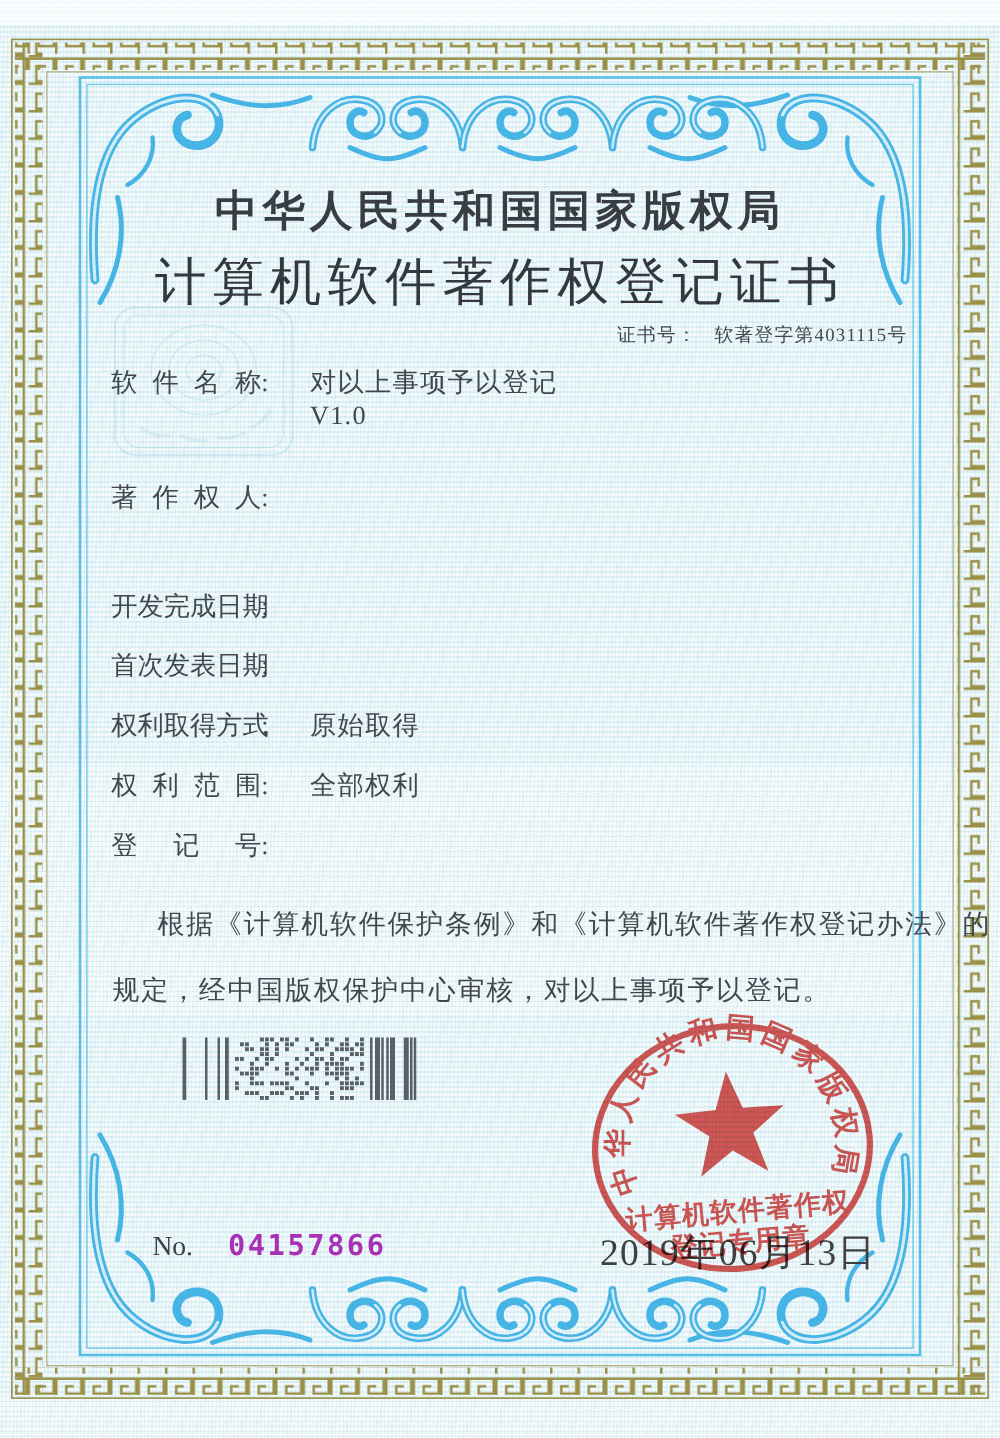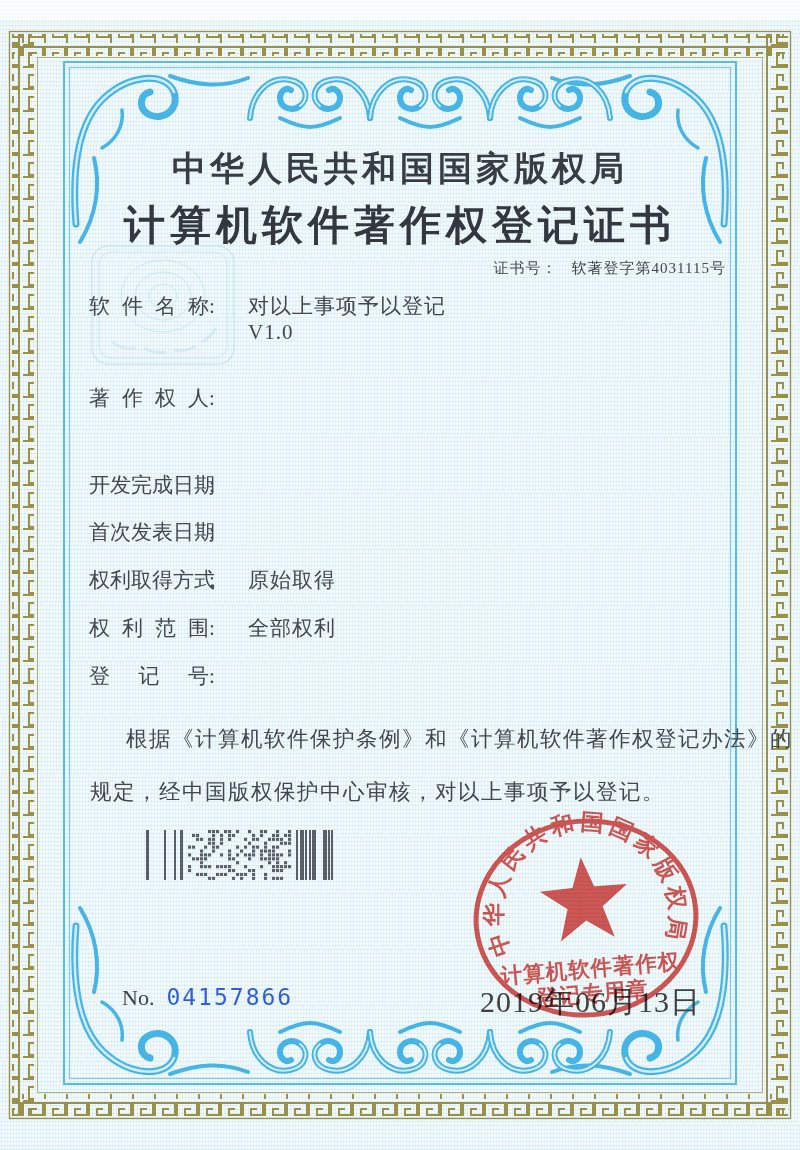--- a/index.html
+++ b/index.html
@@ -15,36 +15,36 @@
       repeating-linear-gradient(0deg, rgba(133,203,222,.20) 0 1px, rgba(255,255,255,0) 1px 4px);
   }
   .whitestrip{position:absolute;top:0;left:0;right:0;height:20px;background:rgba(255,255,255,.65)}
   svg.layer{position:absolute;left:0;top:0}
   .title{
     position:absolute;top:146px;left:0;width:100%;text-align:center;
     font-size:34px;font-weight:700;letter-spacing:4px;color:#383d43;
   }
   .subtitle{
     position:absolute;top:198px;left:0;width:100%;text-align:center;
-    font-size:41px;font-weight:700;letter-spacing:5px;color:#33383e;
+    font-size:41px;font-weight:400;letter-spacing:5px;color:#33383e;
   }
   .certno{
     position:absolute;top:259px;right:74px;font-size:15px;color:#41474d;letter-spacing:1px;
   }
   .certno .num{margin-left:14px}
   .row{position:absolute;left:89px;width:660px;font-size:21px;color:#41474d;height:30px;white-space:nowrap}
   .lbl-text{display:inline-block;width:120px;text-align:justify;text-align-last:justify}
   .val{position:absolute;left:159px;top:0;letter-spacing:1px}
   .stmt{position:absolute;left:90px;width:648px;font-size:21.5px;color:#41474d;letter-spacing:1.5px;white-space:nowrap}
   .stmt1{top:724px;padding-left:36px}
   .stmt2{top:777px}
   .serial{position:absolute;left:122px;top:984px;font-size:22px;color:#3c4146;white-space:nowrap}
   .serial .no-num{
-    font-family:"DejaVu Sans Mono",monospace;color:#1d4ed8;opacity:.9;
-    letter-spacing:2px;margin-left:12px;font-size:23px;
+    font-family:"DejaVu Sans Mono",monospace;color:#a21caf;opacity:.9;
+    letter-spacing:2px;margin-left:28px;font-size:23px;font-weight:bold;
   }
   .issue-date{position:absolute;left:480px;top:982px;font-size:30px;color:#404040;letter-spacing:1px;white-space:nowrap}
   #seal-svg{position:absolute;left:464px;top:804px;mix-blend-mode:multiply}
   #barcode{position:absolute;left:144px;top:827px}
 </style>
 </head>
 <body>
 
 <div class="texture"></div>
 <div class="whitestrip"></div>

